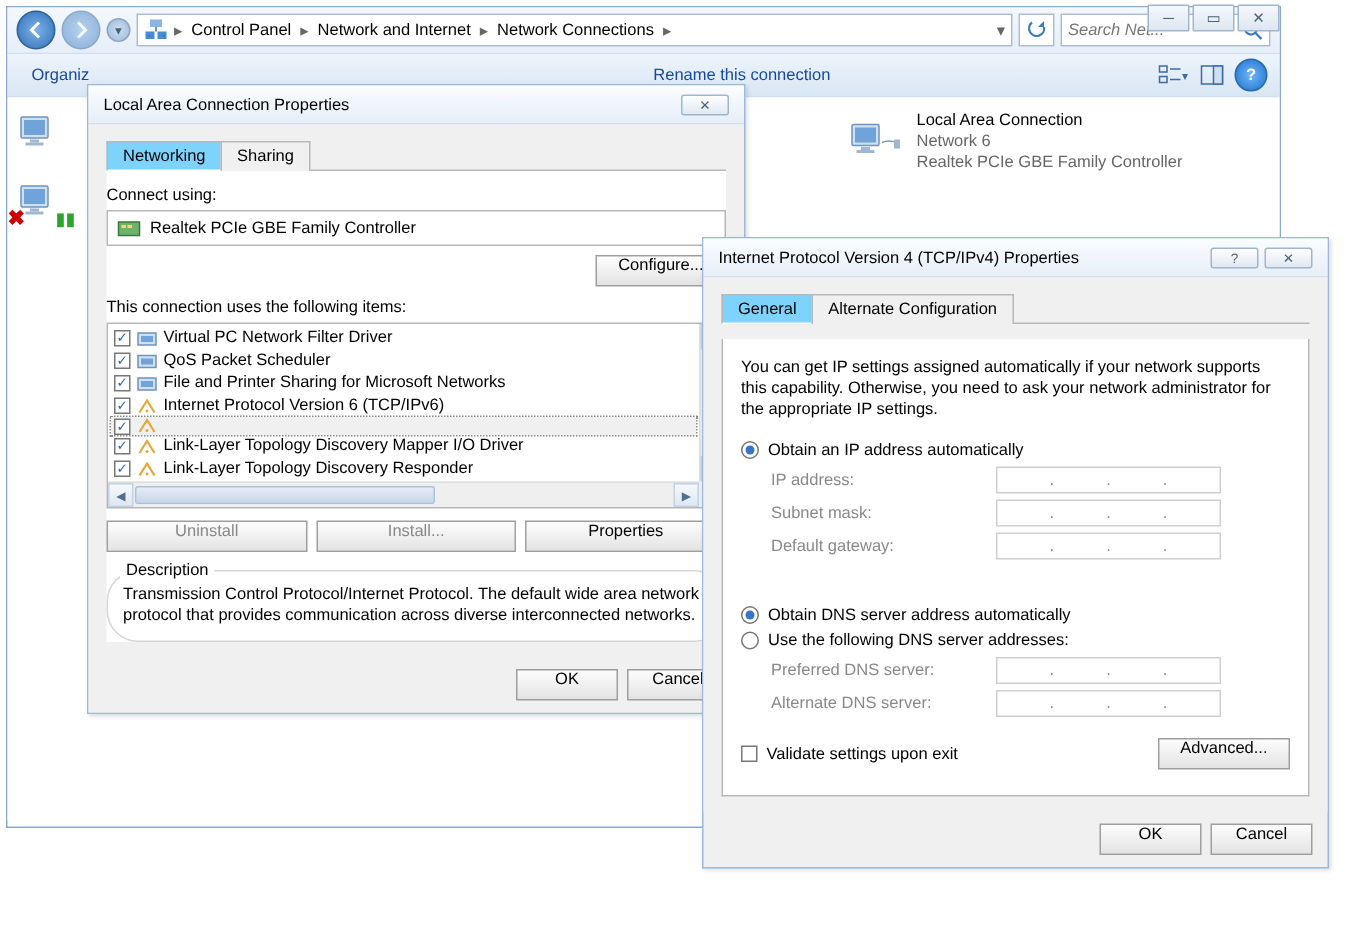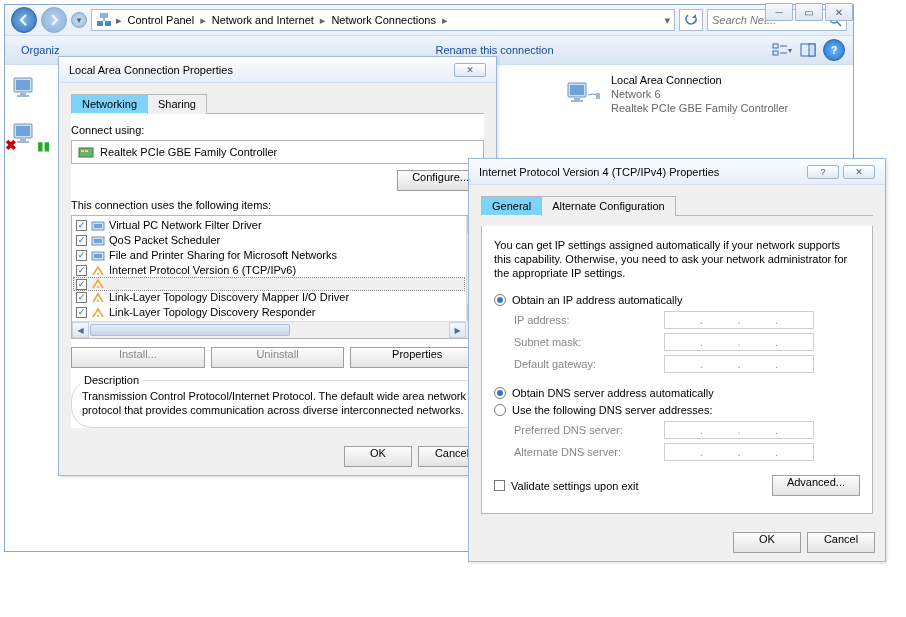--- a/index.html
+++ b/index.html
@@ -320,24 +320,24 @@
         <div class="scrollbar-h">
           <div class="btn-arrow" style="left:0">◀</div>
           <div class="thumb"></div>
           <div class="btn-arrow" style="right:0">▶</div>
         </div>
         <div class="scroll-corner"></div>
       </div>
 
       <div class="three-btns">
         <div class="btn">
+            <span>Uninstall</span>
+          </div>
+        <div class="btn">
             <span>Install...</span>
-          </div>
-        <div class="btn">
-            <span>Uninstall</span>
           </div>
         <div class="btn" style="color:#000;">
             <span>Properties</span>
           </div>
       </div>
 
       <div class="group" style="background:#fff; margin-top:12px;border-radius:21px;">
         <div class="legend">Description</div>
         <div style="line-height:14px;">Transmission Control Protocol/Internet Protocol. The default wide area network protocol that provides communication across diverse interconnected networks.</div>
       </div>
@@ -391,21 +391,21 @@
         </div>
       <div class="ip-row">
           <div class="ip-label">Default gateway:</div>
           <div class="ip-field">
             <span>.</span>
             <span>.</span>
             <span>.</span>
           </div>
         </div>
 
-      <div class="row" style="margin-top:14px;">
+      <div class="row" style="margin-top:31px;">
         <span class="radio">
             <span class="dot"></span>
           </span>
         <span>Obtain DNS server address automatically</span>
       </div>
       <div class="row">
         <span class="radio"></span>
         <span>Use the following DNS server addresses:</span>
       </div>
       <div class="ip-row">

